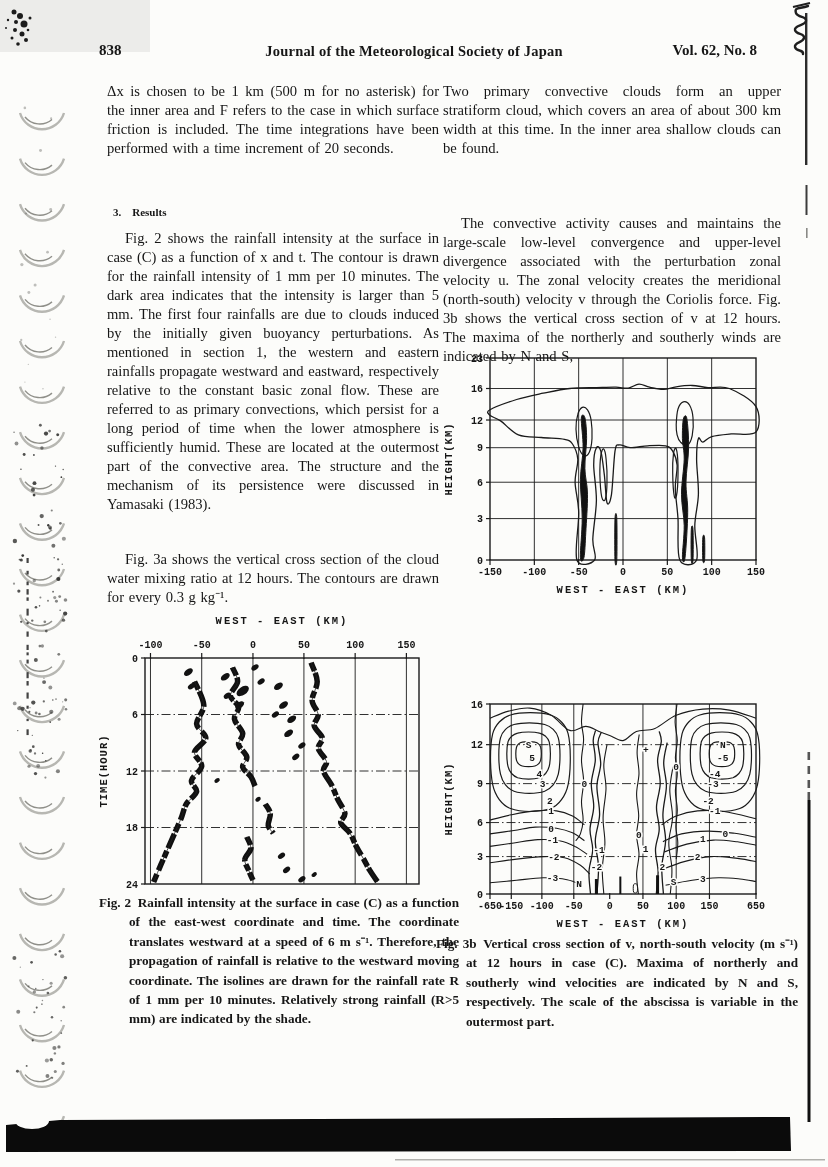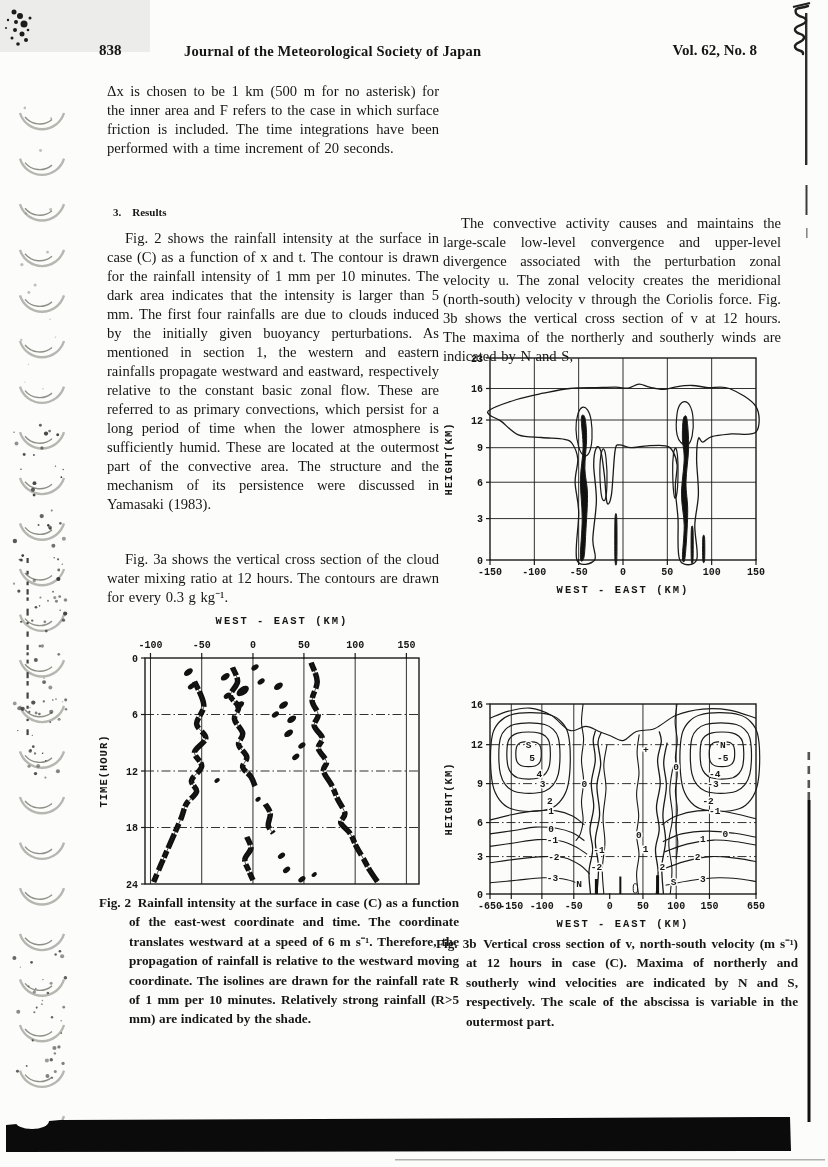--- a/index.html
+++ b/index.html
@@ -1,20 +1,20 @@
 <!DOCTYPE html>
 <html><head>
 <meta charset="utf-8">
 <style>
   html,body{margin:0;padding:0;background:#ffffff;}
   .page{position:relative;width:828px;height:1167px;background:#fcfcfa;
         font-family:"Liberation Serif",serif;color:#161616;overflow:hidden;}
   .abs{position:absolute;}
   .hdr{font-weight:bold;font-size:15px;}
-  .hdr-title{font-size:14.5px;letter-spacing:.2px;}
+  .hdr-title{font-size:14.5px;letter-spacing:.2px;text-align:center;}
   p.body{margin:10px;font-size:14.6px;line-height:19px;text-align:justify;word-spacing:1px;}
   p.indent{text-indent:18px;}
   h3.sec{margin:16px;font-size:11px;font-weight:bold;}
   .caption{font-size:13.2px;line-height:19.4px;font-weight:bold;text-align:justify;
            padding-left:30px;text-indent:-30px;word-spacing:.4px;}
   svg text{font-family:"Liberation Mono","DejaVu Sans Mono",monospace;font-weight:bold;fill:#161616;}
 </style>
 </head>
 <body>
 
@@ -326,20 +326,21 @@
       <ellipse cx="202.76576" cy="144.875" rx="4" ry="2.5" fill="#121212" transform="rotate(-35 202.76576 144.875)"></ellipse>
       <ellipse cx="165.0524" cy="187.25" rx="3" ry="2" fill="#121212" transform="rotate(-35 165.0524 187.25)"></ellipse>
       <ellipse cx="188.49584" cy="243.75" rx="4" ry="2.5" fill="#121212" transform="rotate(-35 188.49584 243.75)"></ellipse>
       <ellipse cx="193.59224" cy="257.875" rx="4" ry="2.5" fill="#121212" transform="rotate(-35 193.59224 257.875)"></ellipse>
       <ellipse cx="208.88144" cy="267.29166666666663" rx="4" ry="2.5" fill="#121212" transform="rotate(-35 208.88144 267.29166666666663)"></ellipse>
       <ellipse cx="221.1676" cy="262.58333333333337" rx="3" ry="2" fill="#121212" transform="rotate(-35 221.1676 262.58333333333337)"></ellipse>
       <ellipse cx="124.0894" cy="168.41666666666666" rx="3" ry="2" fill="#121212" transform="rotate(-35 124.0894 168.41666666666666)"></ellipse>
     </svg>
   <div class="caption abs" style="left:99px;top:893px;width:330px">Fig. 2 Rainfall intensity at the surface in case (C) as a function of the east-west coordinate and time.  The coordinate translates westward at a speed of 6 m s⁻¹.  Therefore, the propagation of rainfall is relative to the westward moving coordinate.  The isolines are drawn for the rainfall rate R of 1 mm per 10 minutes. Relatively strong rainfall (R&gt;5 mm) are indicated by the shade.</div>
 
+  <p class="body abs" style="left:433px;top:72px;width:338px">Two primary convective clouds form an upper stratiform cloud, which covers an area of about 300 km width at this time.  In the inner area shallow clouds can be found.</p>
   <p class="body indent abs" style="left:433px;top:204px;width:338px">The convective activity causes and maintains the large-scale low-level convergence and upper-level divergence associated with the perturbation zonal velocity u.  The zonal velocity creates the meridional (north-south) velocity v through the Coriolis force.  Fig. 3b shows the vertical cross section of v at 12 hours.  The maxima of the northerly and southerly winds are indicated by N and S,</p>
 
   <svg id="fig3a" class="abs" style="left:436px;top:348px" width="335" height="252" viewBox="0 0 335 252">
       <line x1="98.34219999999999" y1="10" x2="98.34219999999999" y2="212" stroke="#1a1a1a" stroke-width="0.9"></line>
       <line x1="142.6578" y1="10" x2="142.6578" y2="212" stroke="#1a1a1a" stroke-width="0.9"></line>
       <line x1="187" y1="10" x2="187" y2="212" stroke="#1a1a1a" stroke-width="0.9"></line>
       <line x1="231.3422" y1="10" x2="231.3422" y2="212" stroke="#1a1a1a" stroke-width="0.9"></line>
       <line x1="275.6578" y1="10" x2="275.6578" y2="212" stroke="#1a1a1a" stroke-width="0.9"></line>
       <line x1="54" y1="170.59" x2="320" y2="170.59" stroke="#1a1a1a" stroke-width="0.9"></line>
       <line x1="54" y1="134.23000000000002" x2="320" y2="134.23000000000002" stroke="#1a1a1a" stroke-width="0.9"></line>

